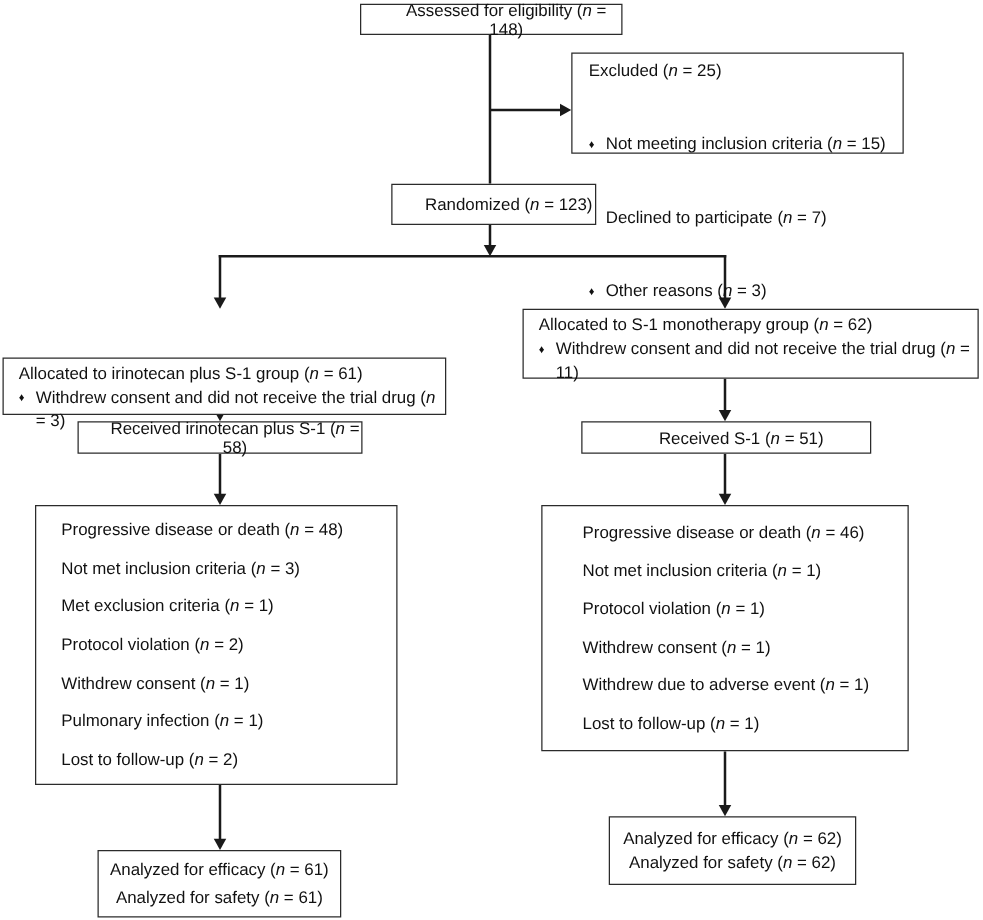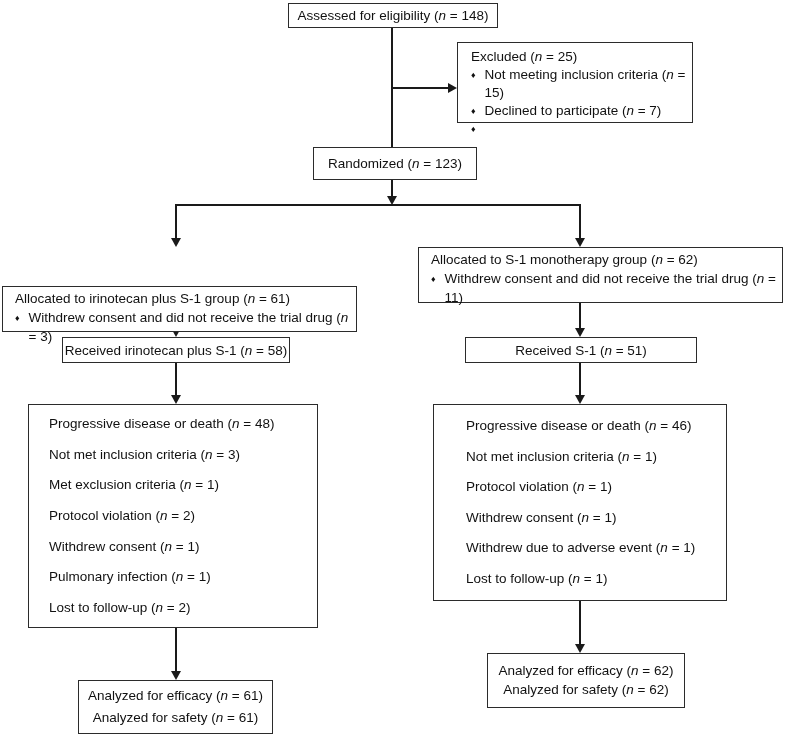--- a/index.html
+++ b/index.html
@@ -11,37 +11,37 @@
   html,body{margin:0;padding:0;background:var(--bg);}
   #canvas{
     position:relative;width:786px;height:736px;background:var(--bg);
     font-family:"Liberation Sans","DejaVu Sans",sans-serif;
     font-size:13.5px;color:var(--text);overflow:hidden;
   }
   .box{
     position:absolute;background:var(--bg);
     border:1.5px solid var(--border);box-sizing:border-box;
   }
-  .center{display:flex;align-items:center;justify-content:center;text-align:center;}
+  .center{display:flex;align-items:center;justify-content:center;text-align:center;padding-left:24px;}
   .col{display:flex;flex-direction:column;}
   .row{display:flex;align-items:baseline;line-height:19px;}
   .dia{font-size:9px;margin-right:9px;position:relative;top:-1px;}
   i{font-style:italic;}
   
   .v{position:absolute;width:2px;background:var(--line);}
   .h{position:absolute;height:2px;background:var(--line);}
   .arr-d{position:absolute;width:0;height:0;
     border-left:5px solid transparent;border-right:5px solid transparent;
     border-top:9px solid var(--line);}
   .arr-r{position:absolute;width:0;height:0;
     border-top:5px solid transparent;border-bottom:5px solid transparent;
     border-left:9px solid var(--line);}
   
   #assessed{left:288px;top:3px;width:210px;height:25px;}
-  #excluded{left:457px;top:42px;width:236px;height:81px;padding:5px 6px 4px 13px;justify-content:space-between;}
+  #excluded{left:457px;top:42px;width:266px;height:81px;padding:5px 6px 4px 13px;justify-content:space-between;gap:40px;}
   #excluded .row{line-height:18px;}
   #randomized{left:313px;top:147px;width:164px;height:33px;}
   #allocL{left:2px;top:247px;width:355px;height:46px;padding:3px 4px 3px 12px;justify-content:space-around;margin-top:39px;}
   #allocR{left:418px;top:247px;width:365px;height:56px;padding:3px 4px 3px 12px;justify-content:space-around;}
   #receivedL{left:62px;top:337px;width:228px;height:26px;}
   #receivedR{left:465px;top:337px;width:232px;height:26px;}
   #bigL{left:28px;top:404px;width:290px;height:224px;padding:10px 8px 10px 20px;justify-content:space-between;}
   #bigR{left:433px;top:404px;width:294px;height:197px;padding:12px 8px 12px 32px;justify-content:space-between;gap:12px;}
   #analyzedL{left:78px;top:680px;width:195px;height:54px;padding:4px 0;justify-content:space-around;text-align:center;}
   #analyzedR{left:487px;top:653px;width:198px;height:55px;padding:8px 0;justify-content:space-around;text-align:center;}
@@ -89,20 +89,21 @@
     <div class="row">
       <span class="dia">♦</span>
       <span>Not meeting inclusion criteria (<i>n</i> = 15)</span>
     </div>
     <div class="row">
       <span class="dia">♦</span>
       <span>Declined to participate (<i>n</i> = 7)</span>
     </div>
     <div class="row">
       <span class="dia">♦</span>
+      <span>Other reasons (<i>n</i> = 3)</span>
     </div>
   </div>
 
   <div class="box center" id="randomized">
     <span>Randomized (<i>n</i> = 123)</span>
   </div>
 
   <div class="box col" id="allocL">
     <div class="line-item">Allocated to irinotecan plus S-1 group (<i>n</i> = 61)</div>
     <div class="row">

